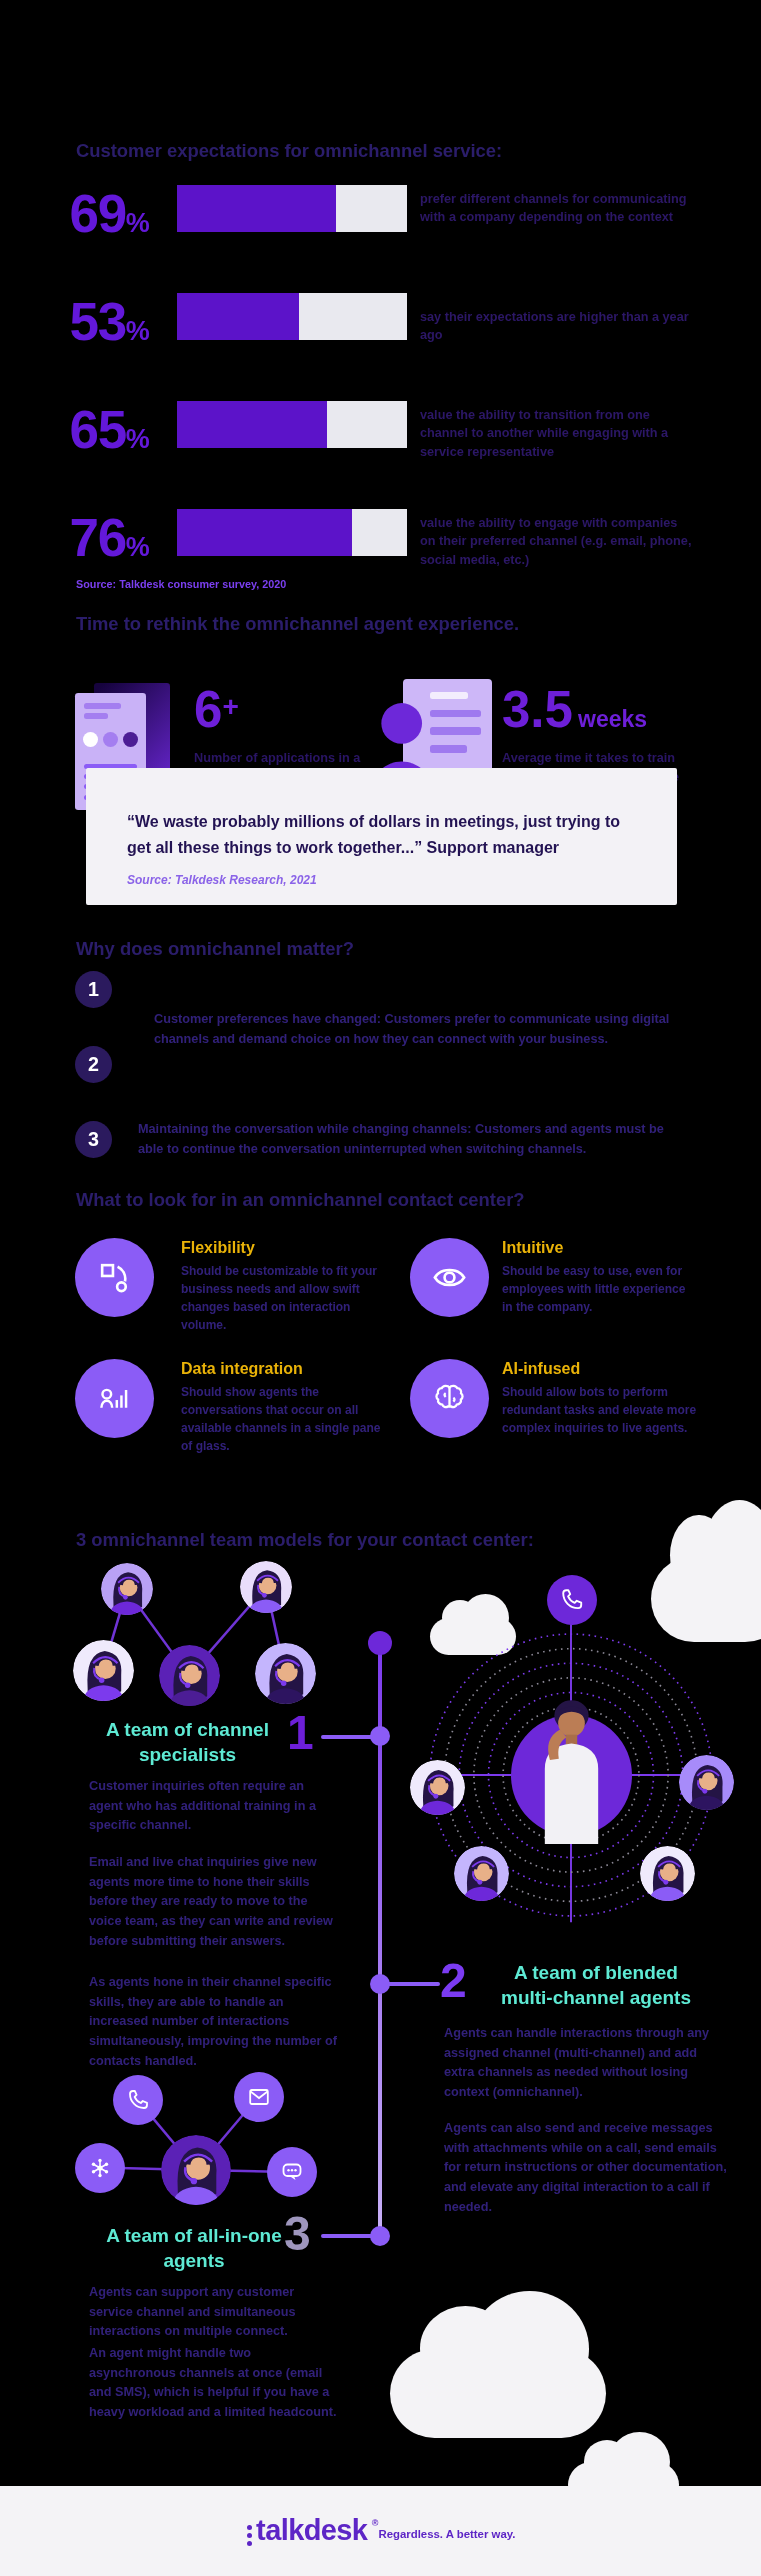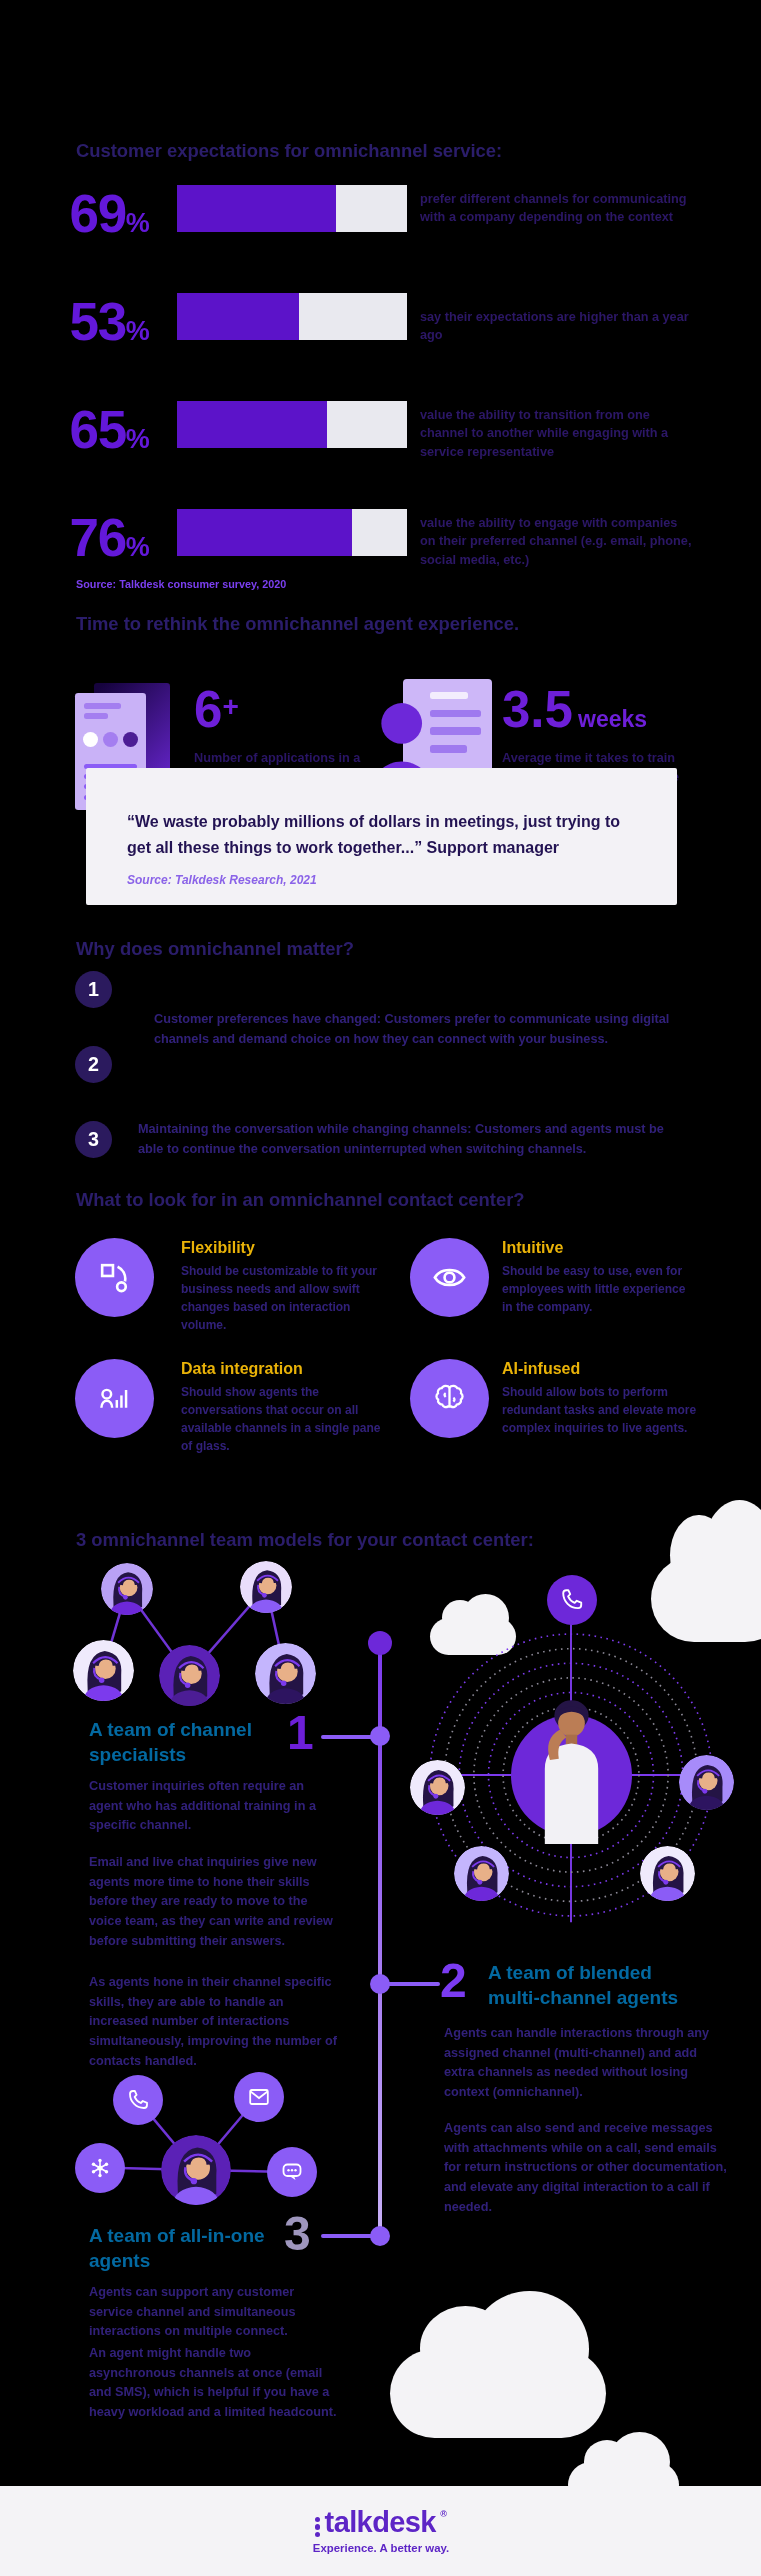--- a/index.html
+++ b/index.html
@@ -41,35 +41,35 @@
                display:flex;align-items:center;justify-content:center;}
   .card-title{font-size:16px;font-weight:800;color:#eab308;margin:0 0 5.1px 0;}
   .card-body{font-size:12px;font-weight:600;color:#31207a;line-height:1.5;margin:0;}
   
   .tl-line{left:378px;top:1643px;width:4.4px;height:600px;border-radius:2.5px;
            background:linear-gradient(#7c3aed,#c9b2f7);}
   .tl-topdot{left:368px;top:1631px;width:24px;height:24px;border-radius:50%;background:#6d28d9;}
   .tl-dot{width:20.3px;height:20.3px;border-radius:50%;background:#8b5cf6;}
   .tl-conn{height:3.8px;background:#8b5cf6;border-radius:1.9px;}
   .tl-num{font-size:48px;font-weight:700;line-height:1;}
-  .m-title{font-size:19px;font-weight:800;color:#0369a1;line-height:1.3;}
+  .m-title{font-size:19px;font-weight:800;color:#5eead4;line-height:1.3;text-align:center;}
   .m-p{font-size:12.7px;font-weight:600;color:#31207a;line-height:1.55;margin:0;}
   
   .avatar{display:block;border-radius:50%;overflow:hidden;}
   .avatar svg{display:block;width:100%;height:100%;}
   .badge{border-radius:50%;background:#8b5cf6;display:flex;align-items:center;justify-content:center;}
   
   .cloud{background:#f4f3f6;border-radius:634px;}
   .cloud::before{content:"";position:absolute;background:#f4f3f6;border-radius:50%;
                  width:42%;height:95%;top:-48%;left:14%;}
   .cloud::after{content:"";position:absolute;background:#f4f3f6;border-radius:50%;
                 width:55%;height:130%;top:-65%;right:8%;}
   
   .footer{left:0;top:2486px;width:762px;height:90px;background:#f4f3f6;
-          display:flex;flex-direction:column;align-items:center;justify-content:center;}
+          display:flex;flex-direction:row;align-items:center;justify-content:center;}
   .brand{display:flex;align-items:flex-start;gap:4.4px;color:#5d25c6;}
   .brand-dots{display:flex;flex-direction:column;gap:2.5px;margin-top:9px;}
   .brand-dots i{width:5.1px;height:5.1px;border-radius:50%;background:#5d25c6;}
   .brand-name{font-size:29px;font-weight:800;letter-spacing:-0.6px;line-height:1;}
   .brand-reg{font-size:9px;font-weight:700;margin-top:1.3px;}
   .tagline{font-size:11.4px;font-weight:700;color:#5d25c6;margin-top:5.1px;}
 </style>
 </head>
 <body>
 
@@ -413,17 +413,17 @@
   <div class="abs footer">
     <div class="brand">
       <span class="brand-dots">
           <i></i>
           <i></i>
           <i></i>
         </span>
       <span class="brand-name">talkdesk</span>
       <span class="brand-reg">®</span>
     </div>
-    <div class="tagline">Experience. A better way.</div>
+    <div class="tagline">Regardless. A better way.</div>
   </div>
 
 </div>
 
 
 </body></html>

